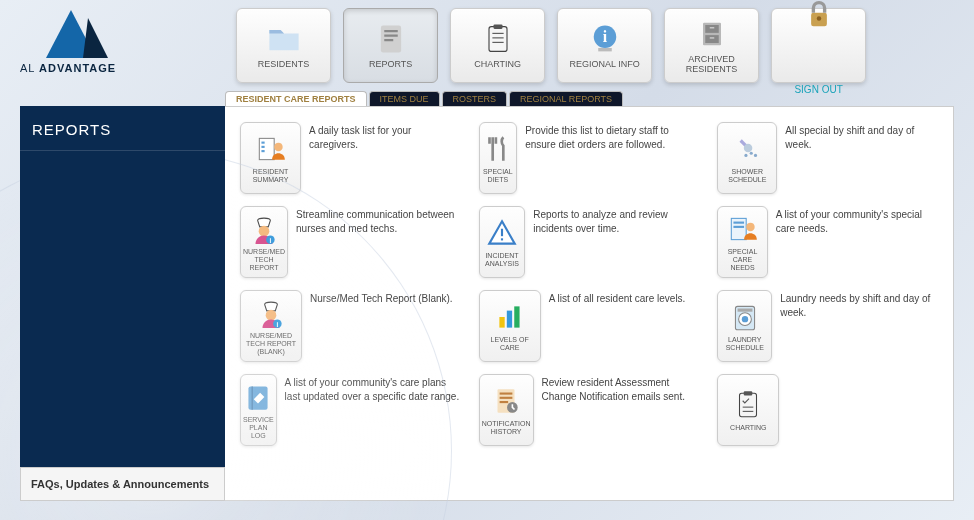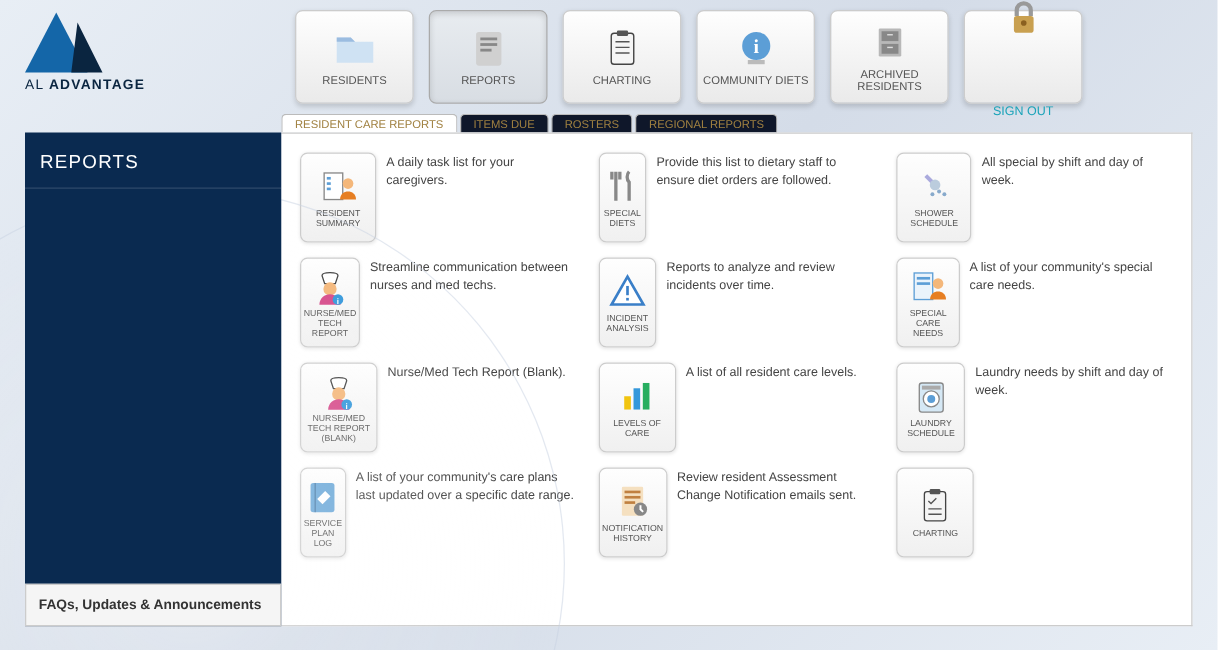--- a/index.html
+++ b/index.html
@@ -25,21 +25,21 @@
 
     .header {
       display: flex;
       align-items: flex-start;
       padding: 8px 20px 0 20px;
       gap: 12px;
     }
     .logo {
       display: flex;
       flex-direction: column;
-      align-items: flex-start;
+      align-items: flex-end;
       margin-right: 20px;
     }
     .logo-mark {
       width: 70px;
       height: 50px;
       position: relative;
     }
     .logo-triangle-blue {
       position: absolute;
       left: 0;
@@ -119,21 +119,21 @@
       border-bottom: none;
       padding: 2px 10px;
       font-size: 9px;
       color: #a08040;
       cursor: pointer;
       border-radius: 4px 4px 0 0;
     }
     .tab.active {
       background: #fff;
       color: #a08040;
-      font-weight: normal;
+      font-weight: bold;
     }
 
     .content {
       display: flex;
       margin: 0 20px 0 20px;
     }
     .sidebar {
       width: 205px;
       background: #0a2a50;
       min-height: 395px;
@@ -270,21 +270,21 @@
     </div>
 
     <div class="nav-btn">
       <div class="nav-icon">
         <svg viewBox="0 0 32 32">
             <circle cx="16" cy="14" r="10" fill="#5c9ed6"></circle>
             <text x="16" y="19" text-anchor="middle" fill="#fff" font-size="14" font-family="serif" font-weight="bold">i</text>
             <rect x="10" y="24" width="12" height="3" fill="#bbb"></rect>
           </svg>
       </div>
-      <span>COMMUNITY DIETS</span>
+      <span>REGIONAL INFO</span>
     </div>
 
     <div class="nav-btn">
       <div class="nav-icon">
         <svg viewBox="0 0 32 32">
             <rect x="8" y="6" width="16" height="20" rx="1" fill="#b8b8b8"></rect>
             <rect x="10" y="8" width="12" height="7" fill="#888"></rect>
             <rect x="10" y="17" width="12" height="7" fill="#888"></rect>
             <rect x="14" y="10" width="4" height="1" fill="#ddd"></rect>
             <rect x="14" y="19" width="4" height="1" fill="#ddd"></rect>

